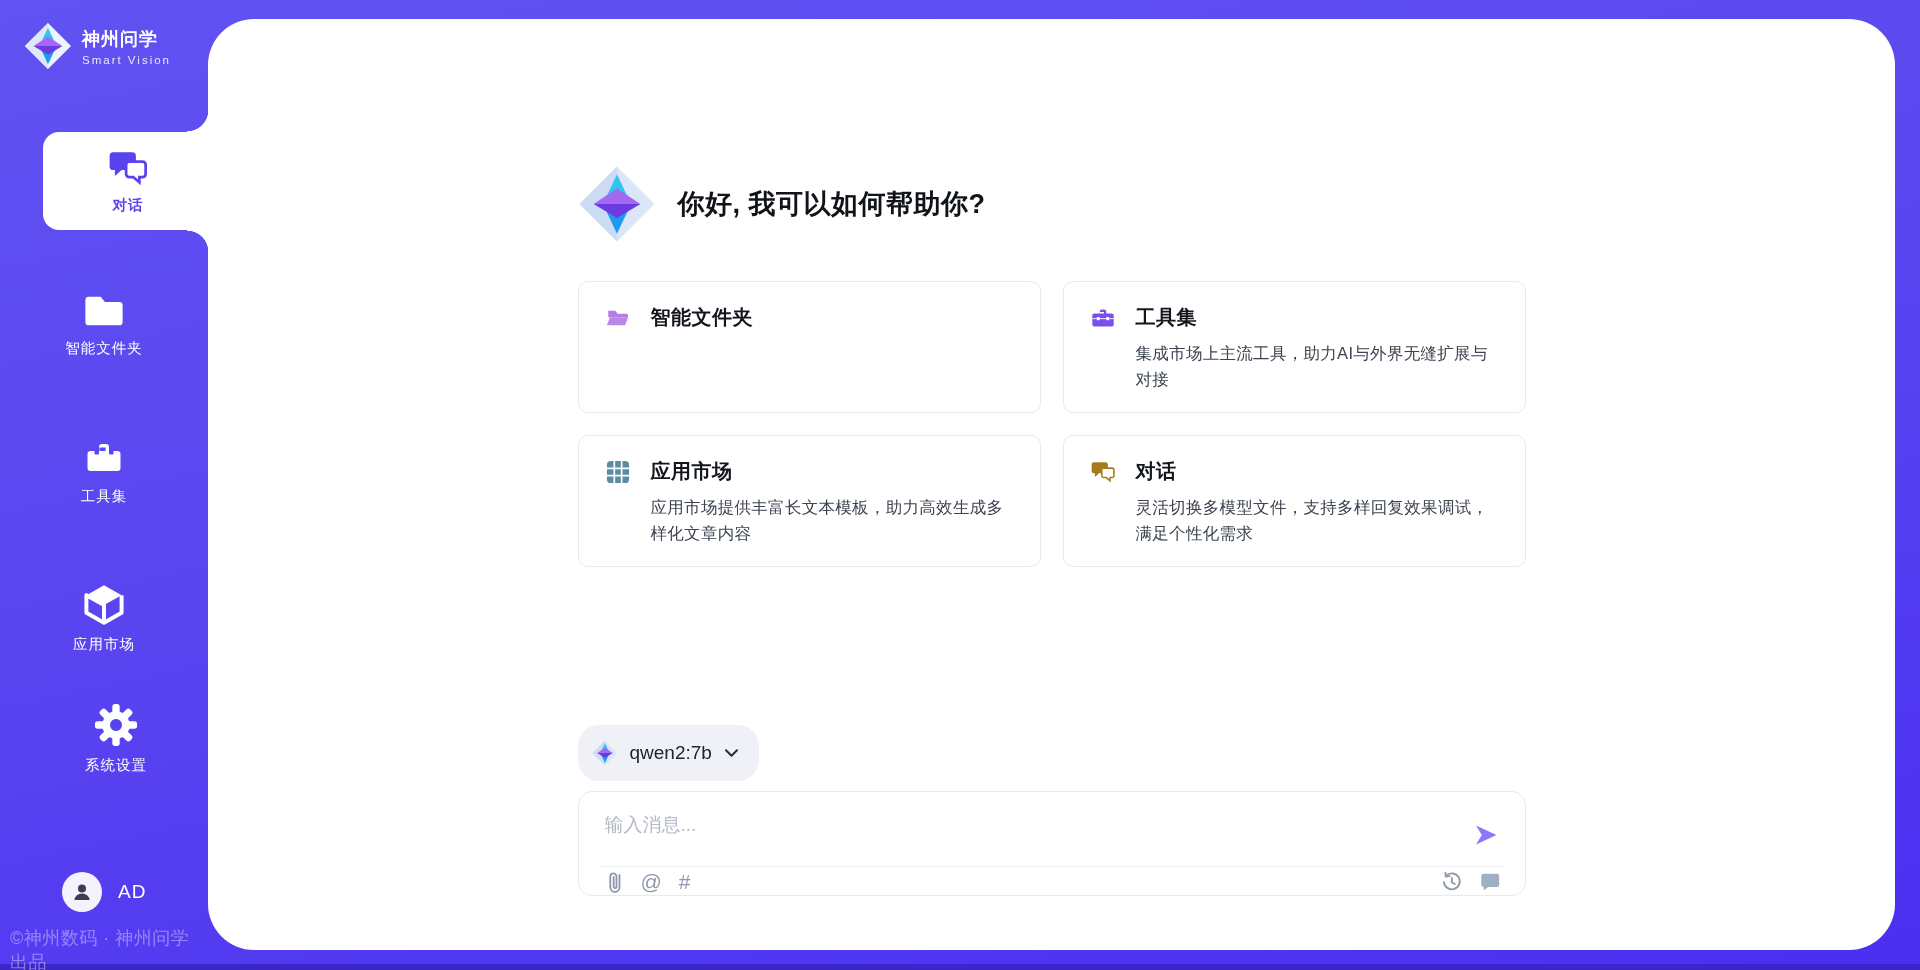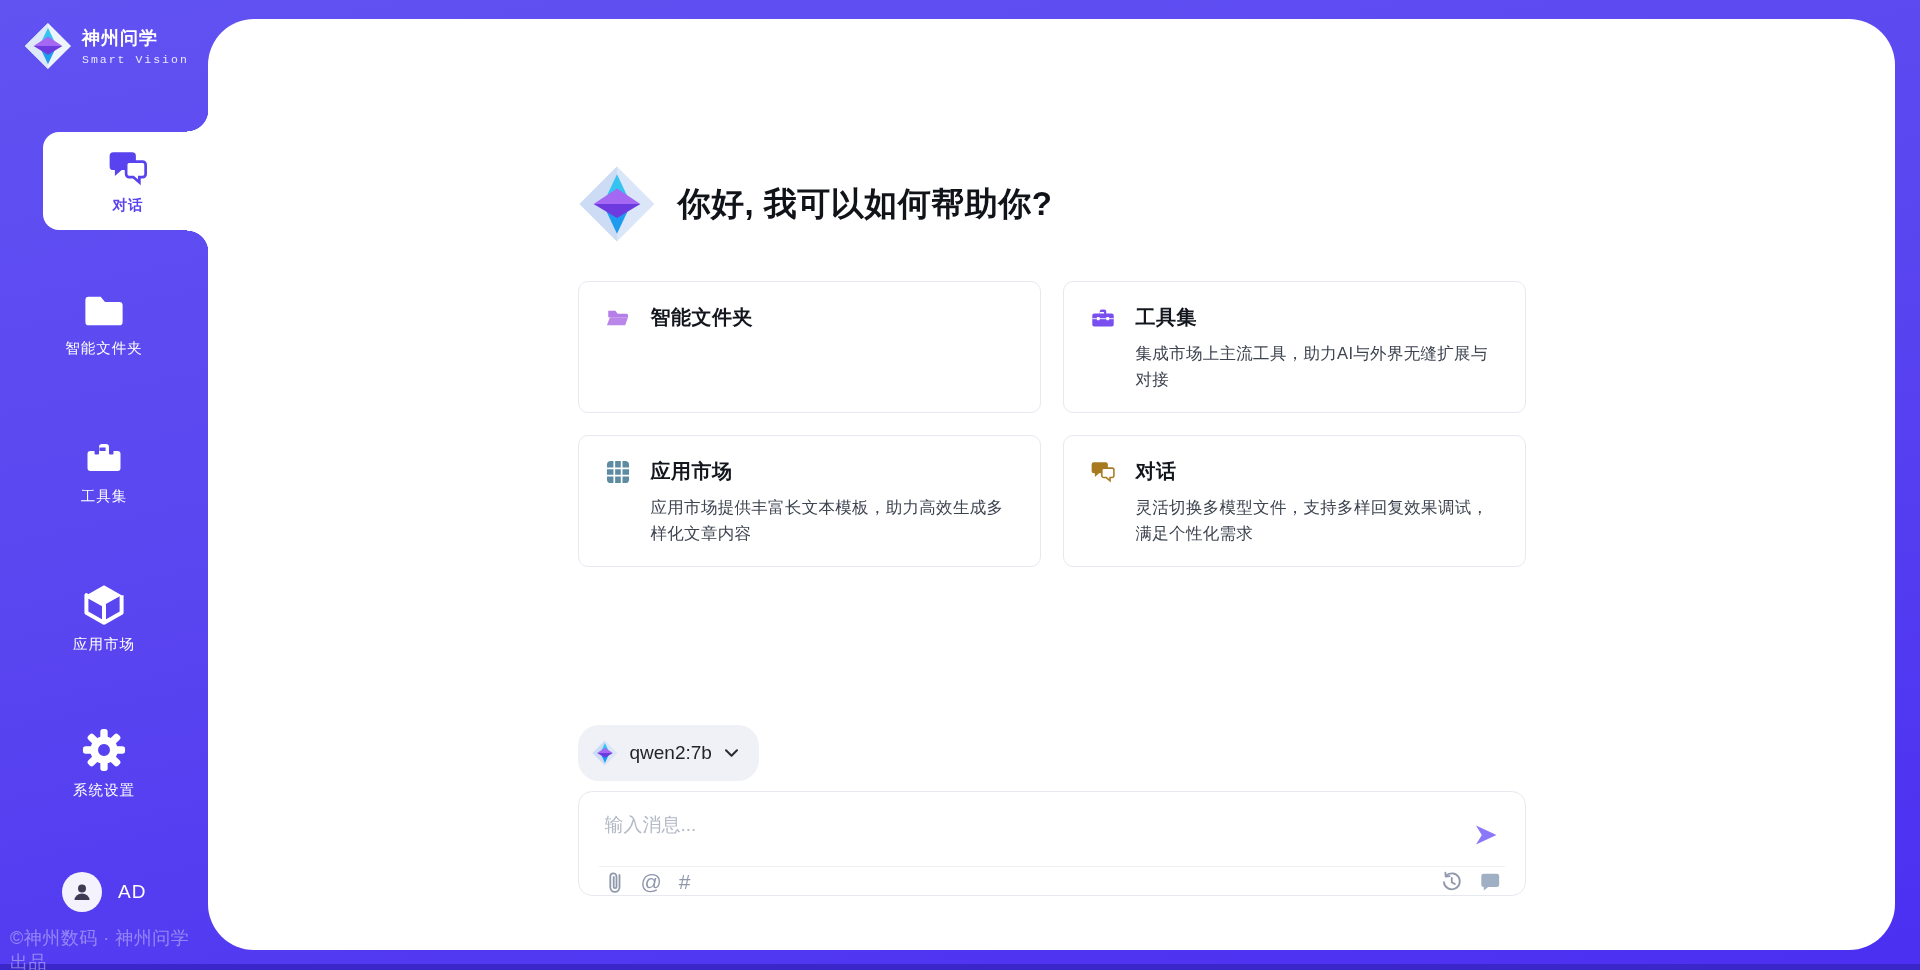--- a/index.html
+++ b/index.html
@@ -19,21 +19,21 @@
 
   
   .fillet { position:absolute; width:22px; height:22px; left:187px; z-index:3; }
   .fillet-top { top:110px; background:radial-gradient(circle 22px at 0 0, rgba(0,0,0,0) 21px, #fff 21.6px); }
   .fillet-bottom { top:230px; background:radial-gradient(circle 22px at 0 100%, rgba(0,0,0,0) 21px, #fff 21.6px); }
 
   
   .sidebar { position:absolute; left:0; top:0; width:235px; height:100%; z-index:2; }
   .brand { position:absolute; left:24px; top:22px; display:flex; align-items:center; gap:10px; }
   .brand-text .brand-name { color:#fff; font-size:18px; font-weight:bold; letter-spacing:1px; }
-  .brand-text .brand-sub { color:#e8e9ff; font-size:11.5px; letter-spacing:2px; margin-top:3px;font-family:Liberation Mono, monospace; }
+  .brand-text .brand-sub { color:#e8e9ff; font-size:11.5px; letter-spacing:2px; margin-top:3px; }
 
   .nav-item { position:absolute; left:0; width:208px; display:flex; flex-direction:column;
               align-items:center; gap:9px; cursor:pointer; }
   .nav-item .nav-label { color:#ffffff; font-size:14.5px; letter-spacing:1px; }
 
   .nav-active-tab {
     position:absolute; left:43px; top:132px; width:170px; height:98px;
     background:#ffffff; border-radius:16px 0 0 16px; z-index:3;
     display:flex; flex-direction:column; align-items:center; justify-content:center; gap:7px;
     cursor:pointer;
@@ -43,21 +43,21 @@
   .user-row { position:absolute; left:62px; top:872px; display:flex; align-items:center; gap:16px; }
   .avatar { width:40px; height:40px; border-radius:50%; background:#f4f2fd;
             display:flex; align-items:center; justify-content:center; }
   .user-name { color:#ffffff; font-size:19px; letter-spacing:1px; }
   .copyright { position:absolute; left:10px; top:926px; width:196px;
                color:rgba(255,255,255,0.38); font-size:18px; letter-spacing:0.5px; }
 
   
   .content { width:948px; margin:0 auto; position:relative; }
   .greeting-row { display:flex; align-items:center; gap:22px; padding-top:146px; }
-  .greeting { font-size:33px; font-weight:bold; color:#101318; letter-spacing:0.5px; }
+  .greeting { font-size:27px; font-weight:bold; color:#101318; letter-spacing:0.5px; }
 
   .cards { margin-top:38px; display:grid; grid-template-columns:1fr 1fr; gap:22px; }
   .card { background:#fff; border:1px solid #e7e9f0; border-radius:10px;
           padding:22px 24px 20px 26px; cursor:pointer; }
   .card-head { display:flex; align-items:center; gap:20px; }
   .card-title { font-size:20px; font-weight:bold; color:#13161d; letter-spacing:0.5px; }
   .card-desc { margin-top:10px; margin-left:46px; font-size:16.5px; color:#3d4450;
                line-height:1.55; letter-spacing:0.3px; }
 
   .model-selector { margin-top:158px; display:inline-flex; align-items:center; gap:12px;
@@ -286,21 +286,21 @@
   <div class="nav-item" style="top:582px;">
     <span class="icon">
       <svg width="44" height="44" viewBox="0 0 40 40">
         <path d="M20 3 L36 12 L20 21 L4 12 Z" fill="#ffffff"></path>
         <path d="M4 12 v16 L20 37 V21 Z M36 12 v16 L20 37" stroke="#ffffff" stroke-width="3.6" fill="none" stroke-linejoin="round"></path>
       </svg>
     </span>
     <span class="nav-label">应用市场</span>
   </div>
 
-  <div class="nav-item" style="top:728px;">
+  <div class="nav-item" style="top:703px;margin-left:12px;">
     <span class="icon">
       <svg width="44" height="44" viewBox="0 0 48 48">
         <g fill="#ffffff">
           <rect x="20" y="1" width="8" height="12" rx="3"></rect>
           <rect x="20" y="35" width="8" height="12" rx="3"></rect>
           <rect x="1" y="20" width="12" height="8" rx="3"></rect>
           <rect x="35" y="20" width="12" height="8" rx="3"></rect>
           <rect x="20" y="1" width="8" height="12" rx="3" transform="rotate(45 24 24)"></rect>
           <rect x="20" y="35" width="8" height="12" rx="3" transform="rotate(45 24 24)"></rect>
           <rect x="1" y="20" width="12" height="8" rx="3" transform="rotate(45 24 24)"></rect>

